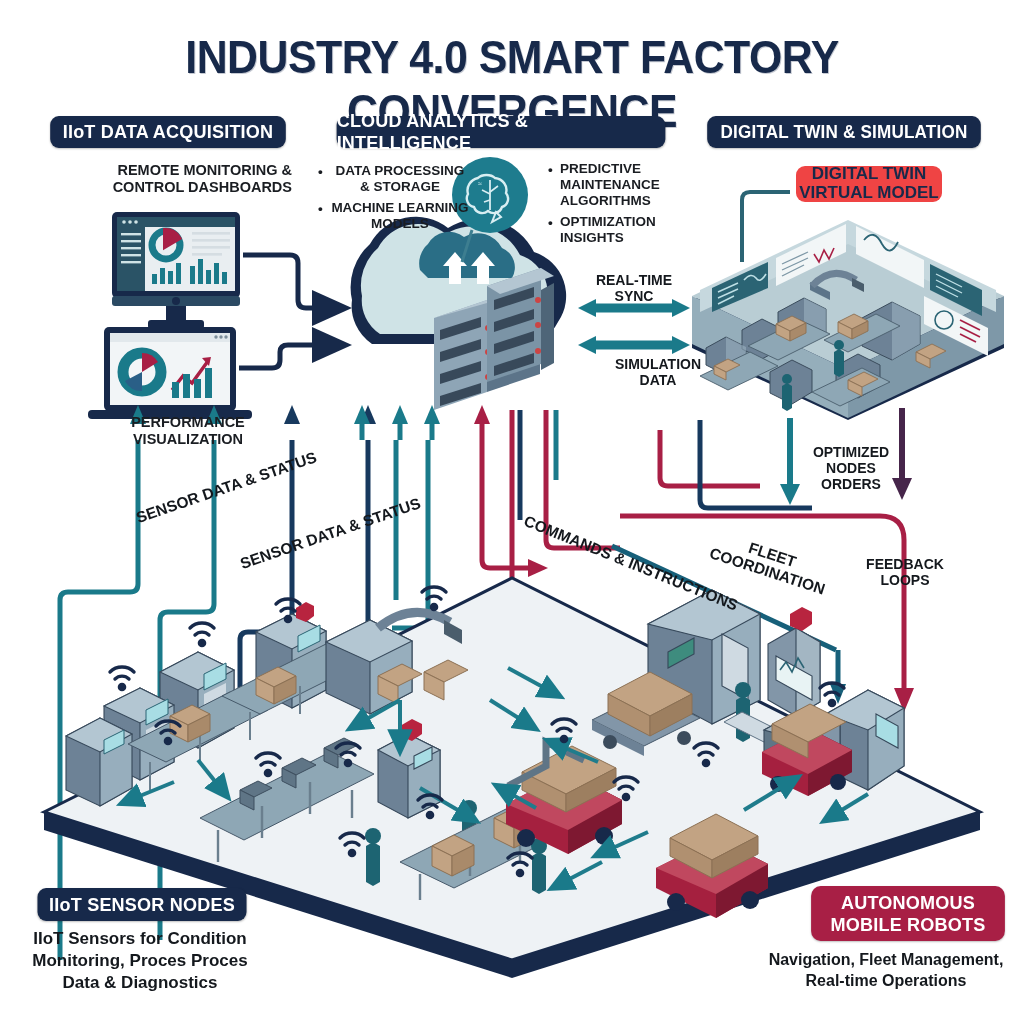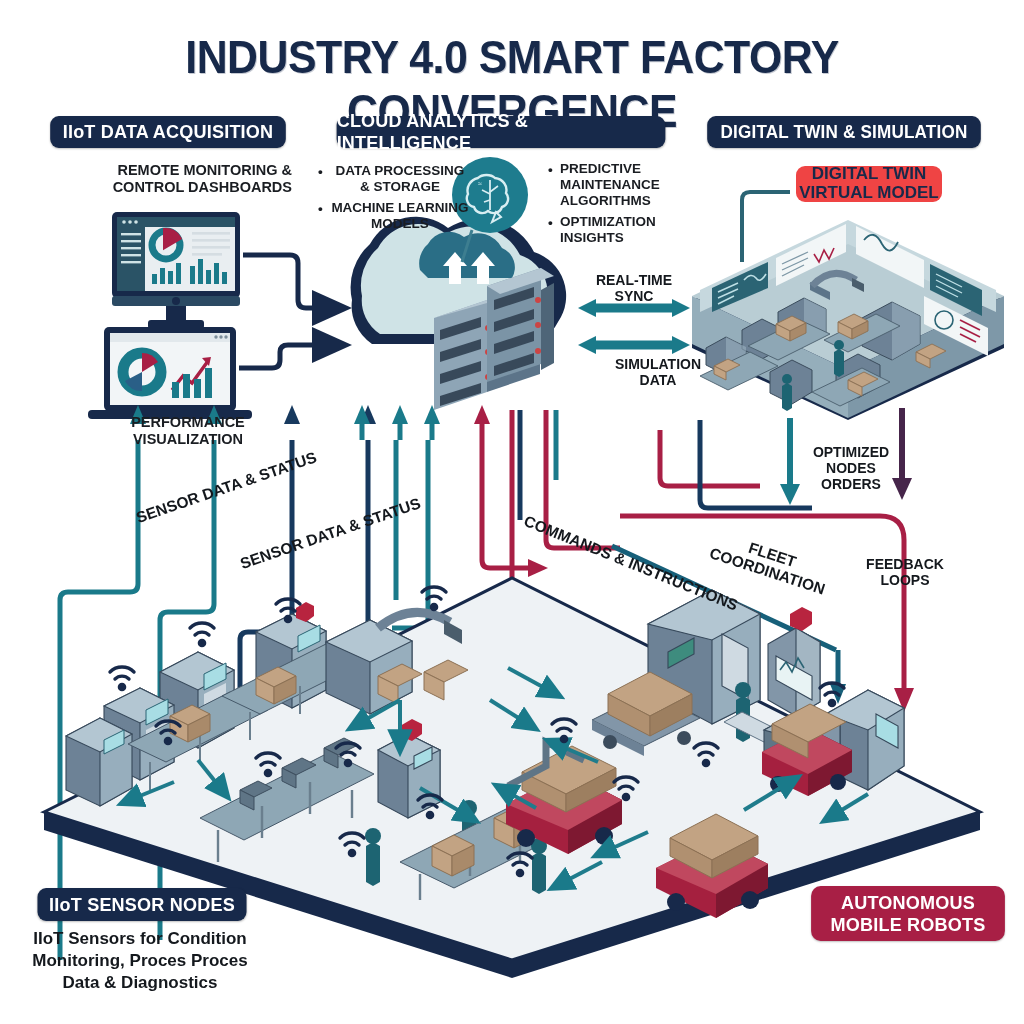--- a/index.html
+++ b/index.html
@@ -739,14 +739,18 @@
   <div class="abs capn" id="cap-sensors" style="font-size:17px;line-height:1.3;color:#14181d;">
     <div>IIoT Sensors for Condition</div>
     <div>Monitoring, Proces Proces</div>
     <div>Data &amp; Diagnostics</div>
   </div>
 
   <div class="abs pill" id="pill-amr">
     <div>AUTONOMOUS</div>
     <div>MOBILE ROBOTS</div>
   </div>
+  <div class="abs capn" id="cap-amr" style="font-size:16px;line-height:1.3;color:#14181d;">
+    <div>Navigation, Fleet Management,</div>
+    <div>Real-time Operations</div>
+  </div>
 
 </div>
 
 </body></html>

